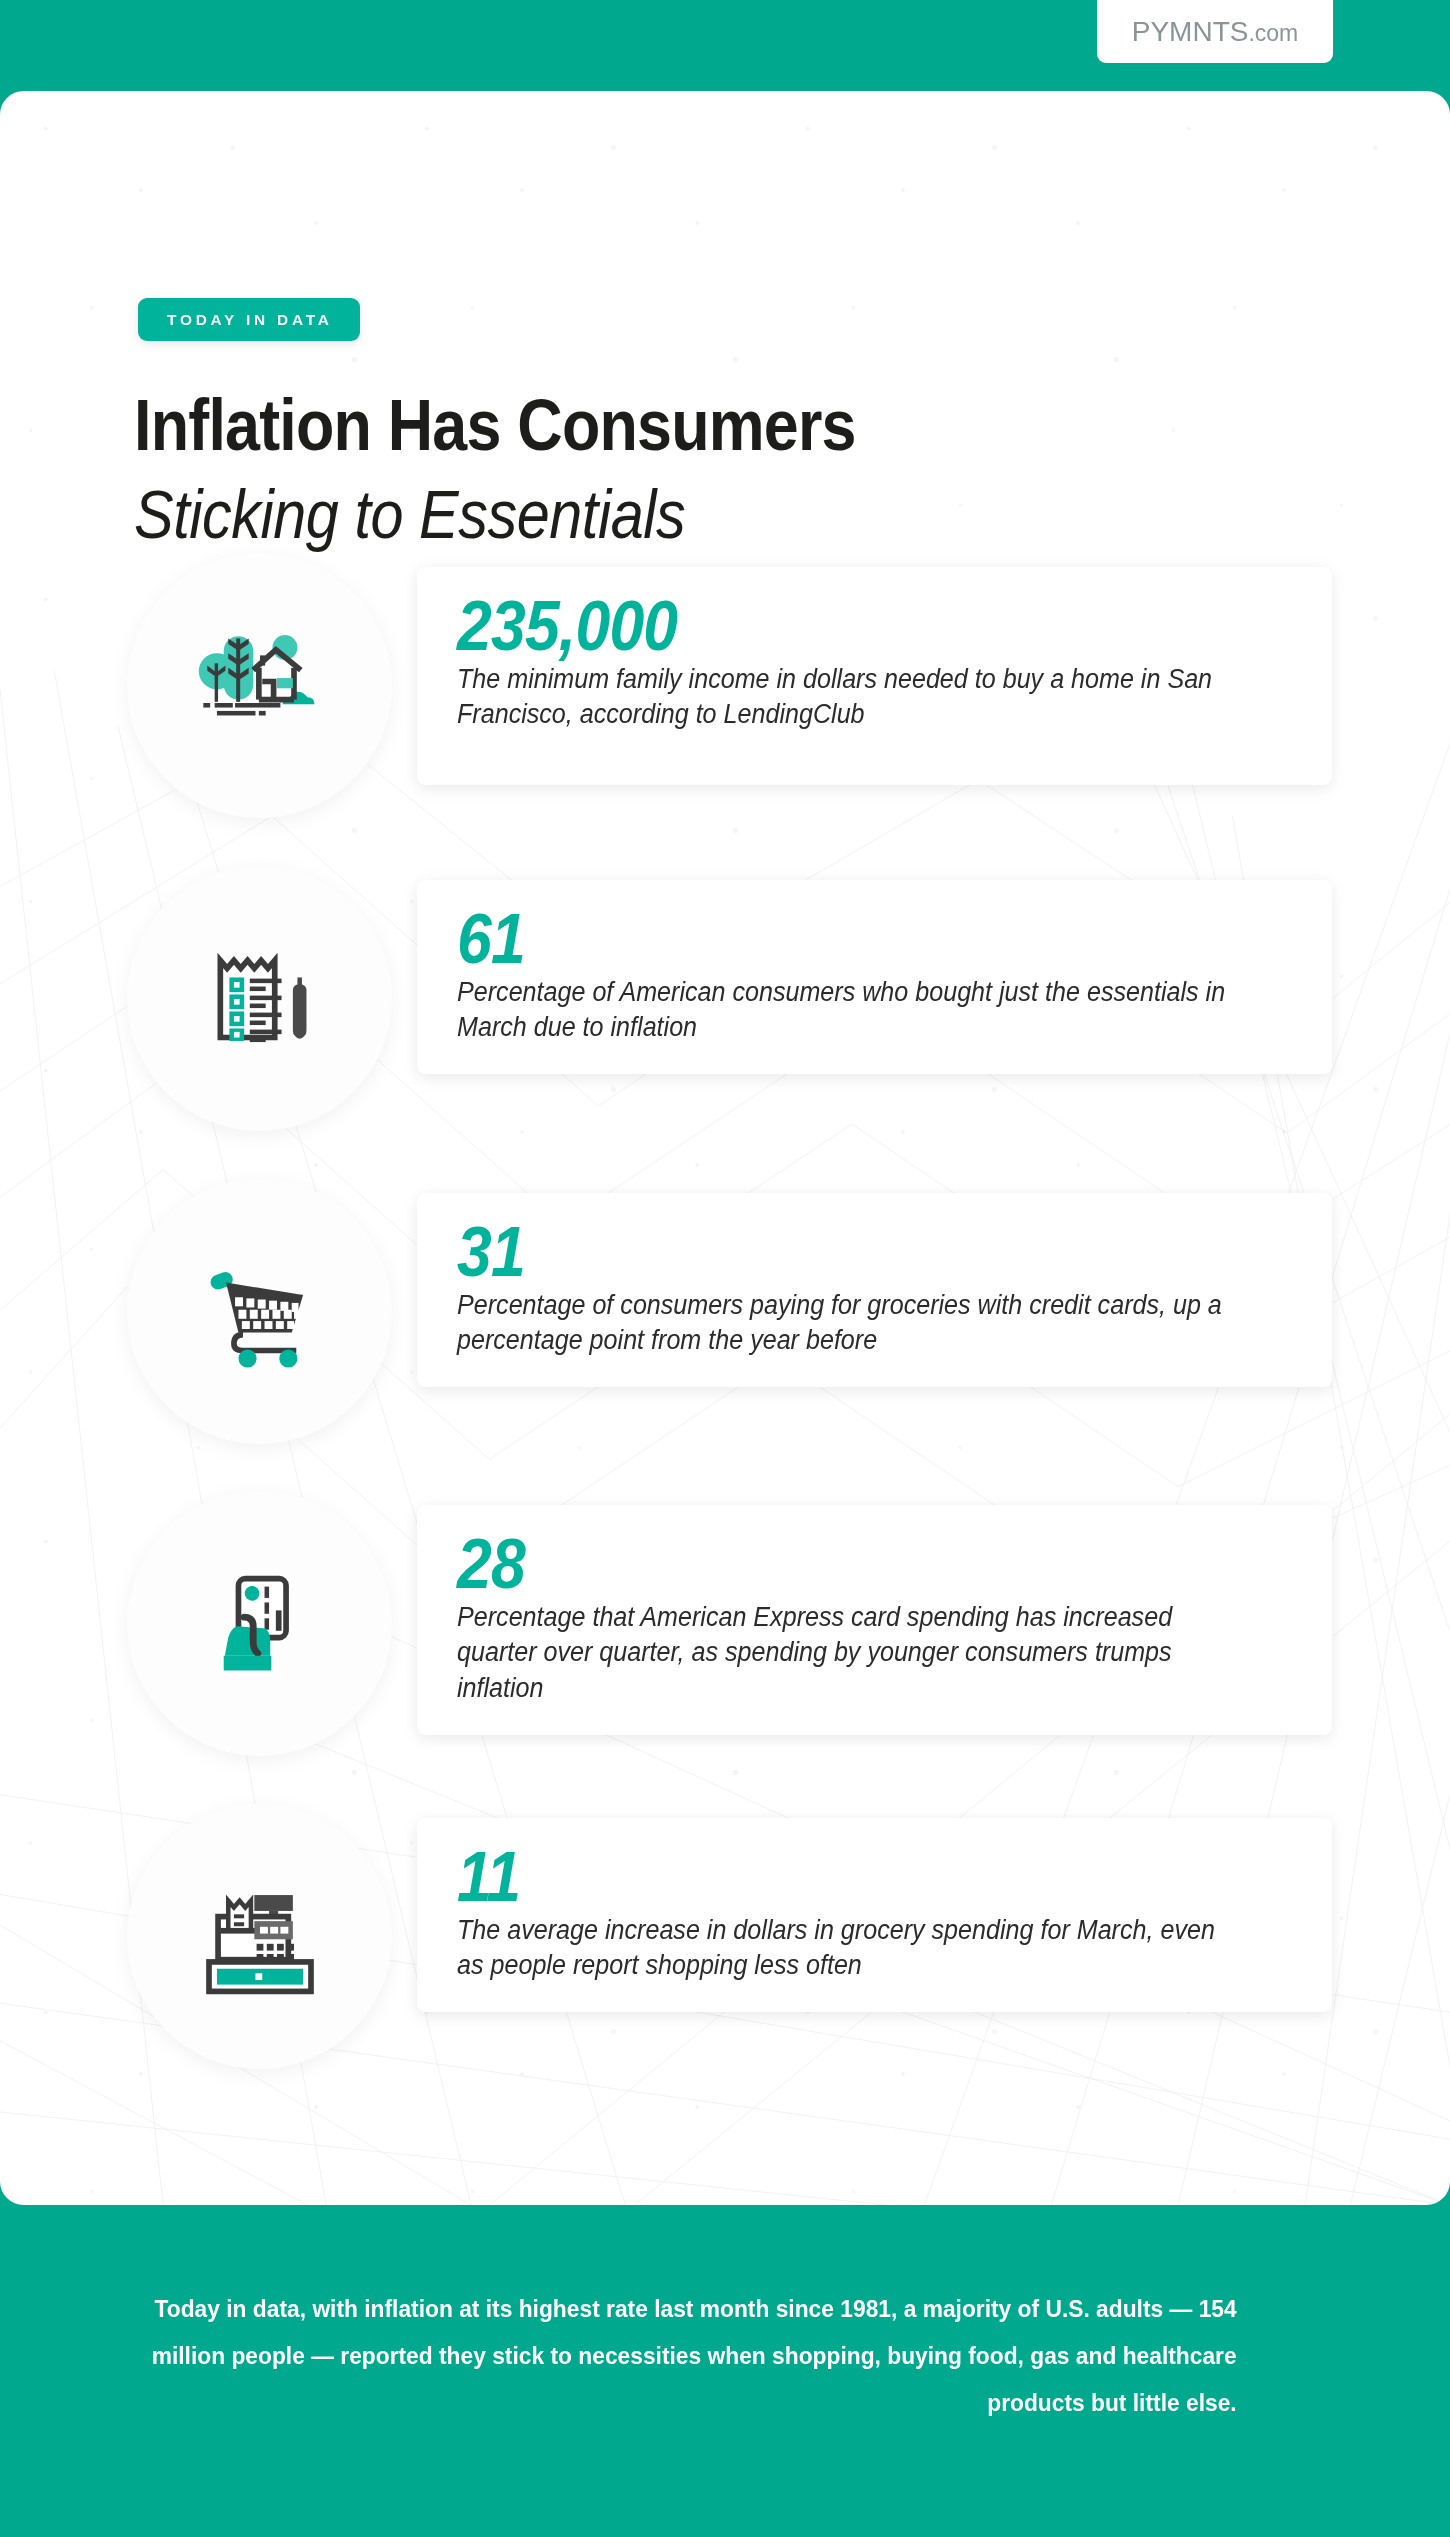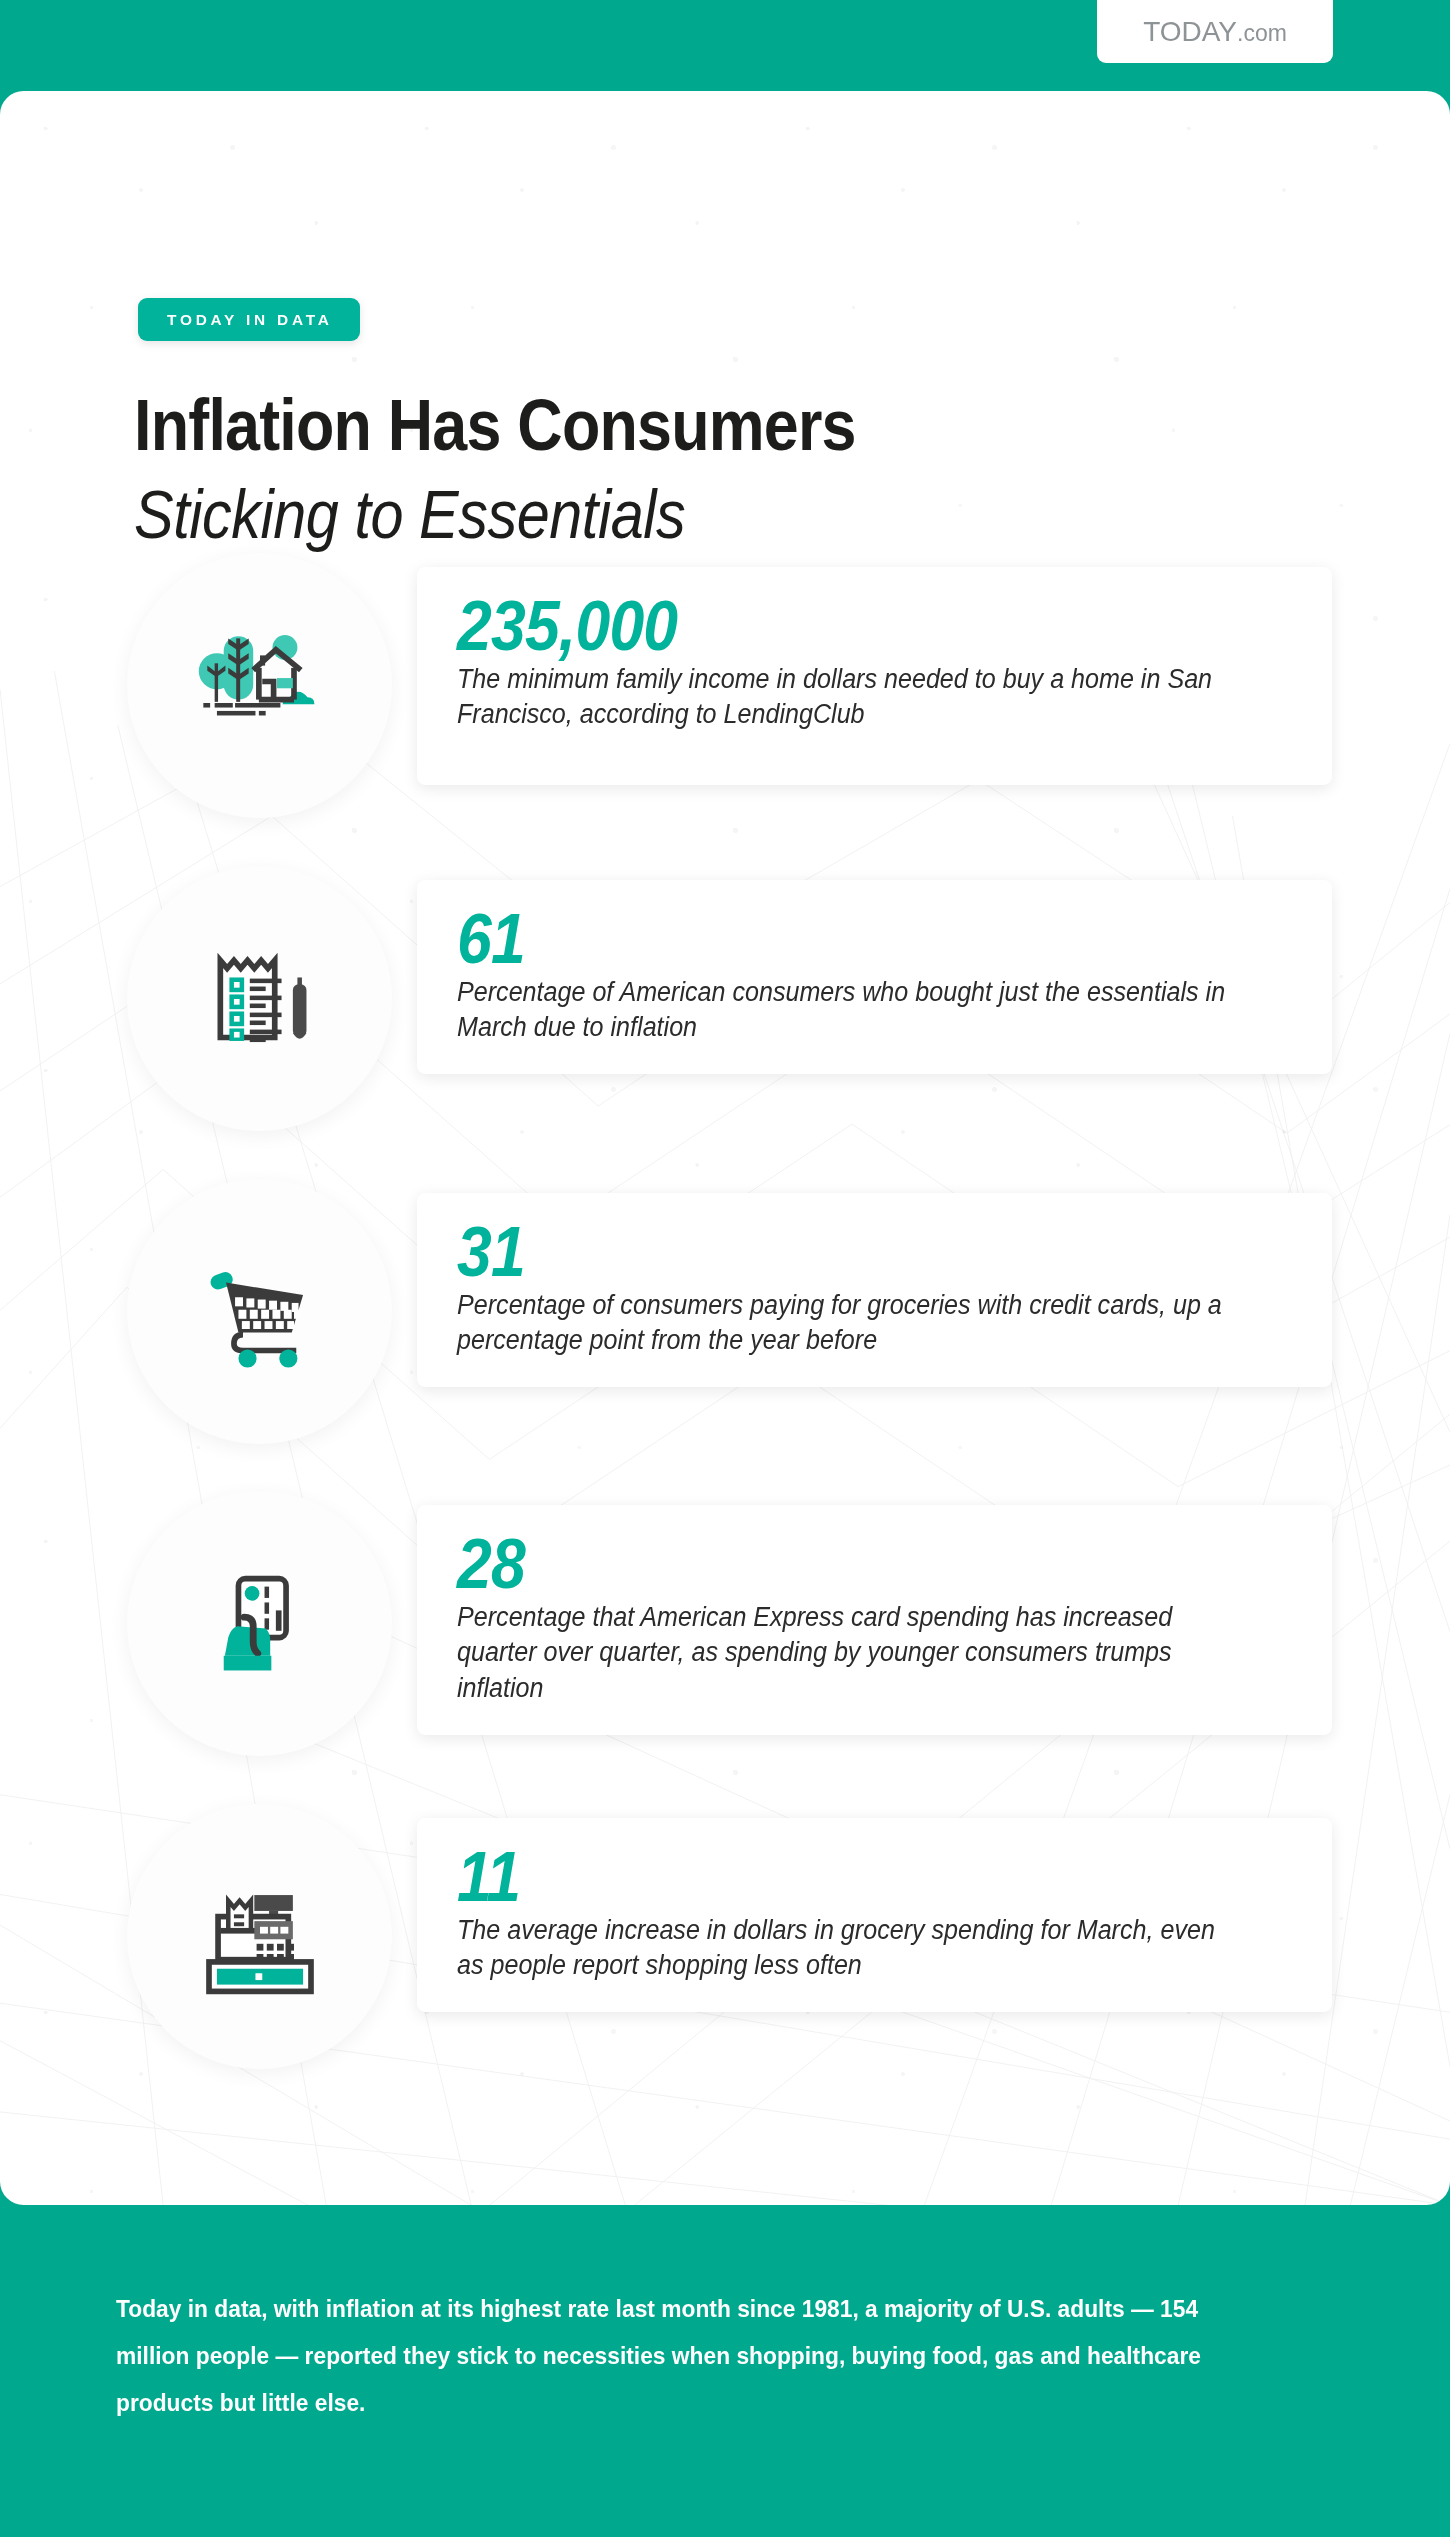--- a/index.html
+++ b/index.html
@@ -105,34 +105,35 @@
   .stat-desc{
     font-size:27px; color:#2b2b2b; line-height:1.32;
     transform:scaleX(.93); transform-origin:left center;
     font-weight:400;
   }
 
   
   .footer{
     position:absolute; top:2205px; left:0; width:1450px; height:333px;
     background:#00a88e;
+    text-align:right;
   }
   .footer-text{
     position:absolute; top:80px; left:116px; width:1205px;
     color:#ffffff; font-size:24.5px; font-weight:700; line-height:1.92;
     transform:scaleX(.93); transform-origin:left top;
   }
 </style>
 </head>
 <body>
 
 <div class="top-bar"></div>
 
 <div class="logo-box">
-  <span class="logo-text"><span>TODAY</span><span class="dotcom">.com</span></span>
+  <span class="logo-text"><span>PYMNTS</span><span class="dotcom">.com</span></span>
 </div>
 
 <div class="panel">
 
   <svg class="mesh" viewBox="0 0 1600 2333" preserveAspectRatio="none">
     <g stroke="#d9dbdc" stroke-width="1" fill="none" opacity="0.75">
       <path d="M-40 900 L340 690 L700 980 L1080 760 L1460 1010 L1680 830"></path>
       <path d="M-40 1010 L300 800 L660 1120 L1020 880 L1420 1150 L1680 960"></path>
       <path d="M-40 1130 L260 930 L620 1250 L980 1010 L1380 1280 L1680 1090"></path>
       <path d="M-40 1250 L220 1060 L580 1380 L940 1140 L1340 1410 L1680 1220"></path>

